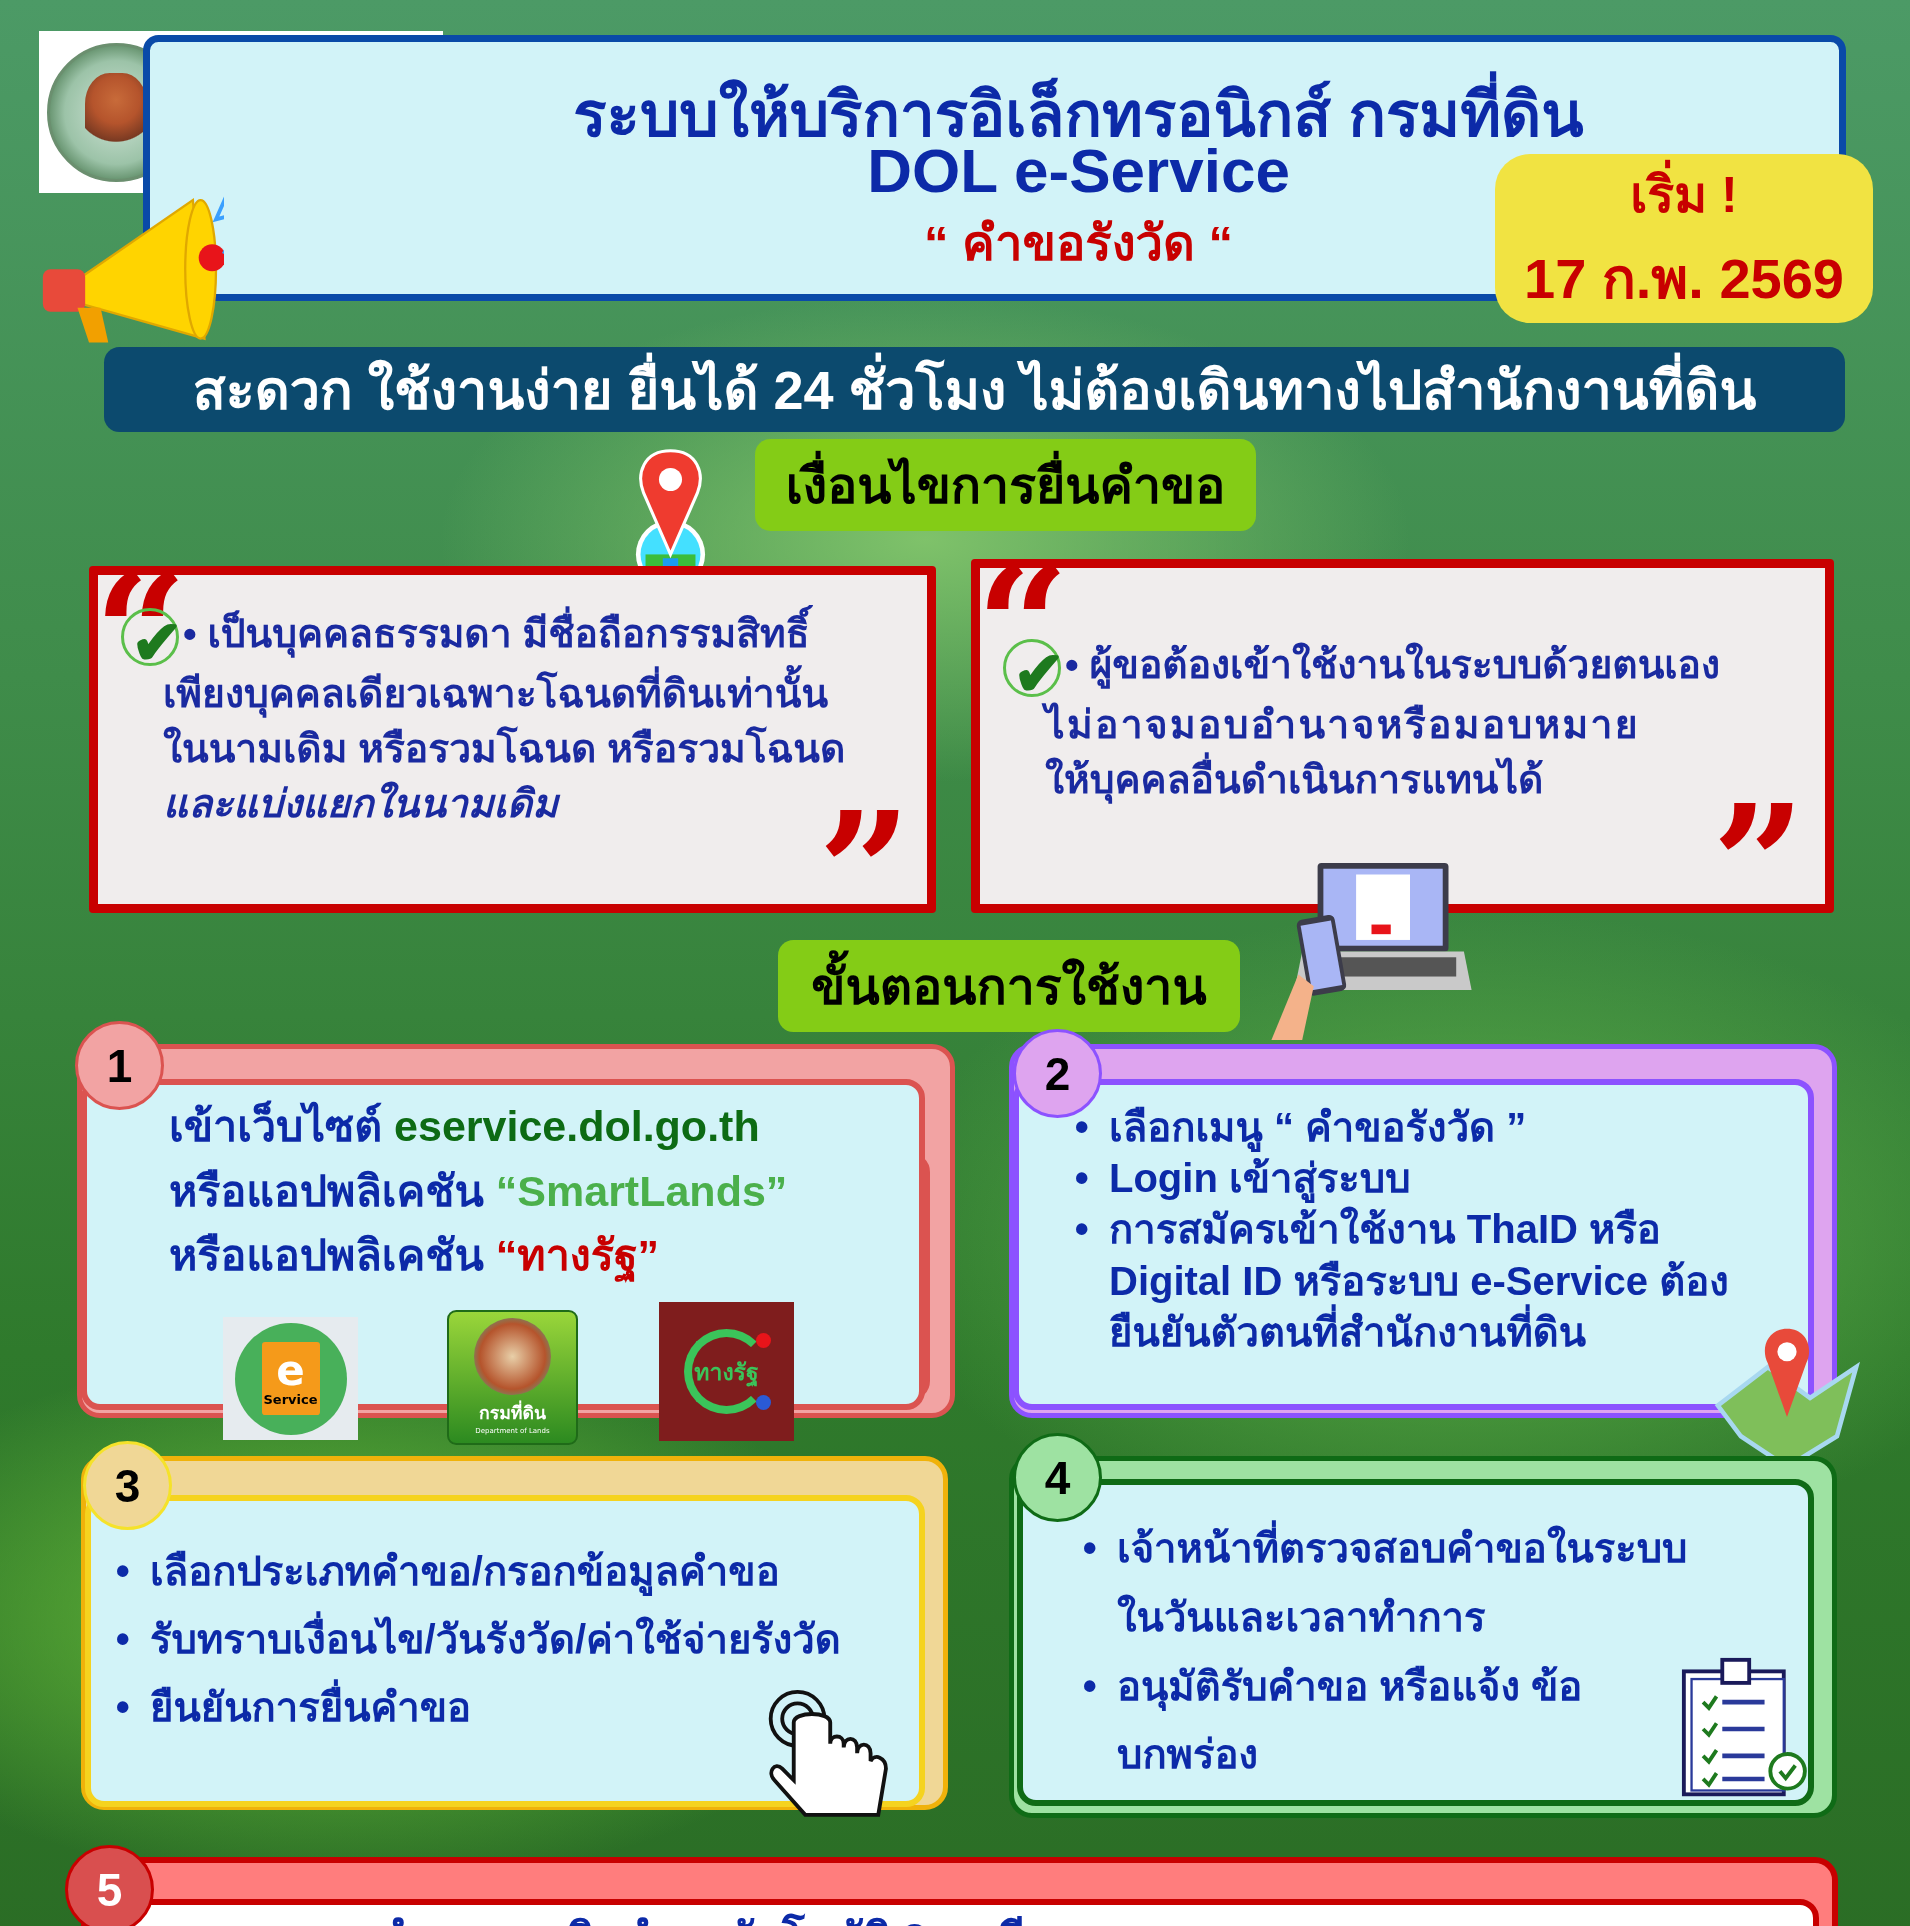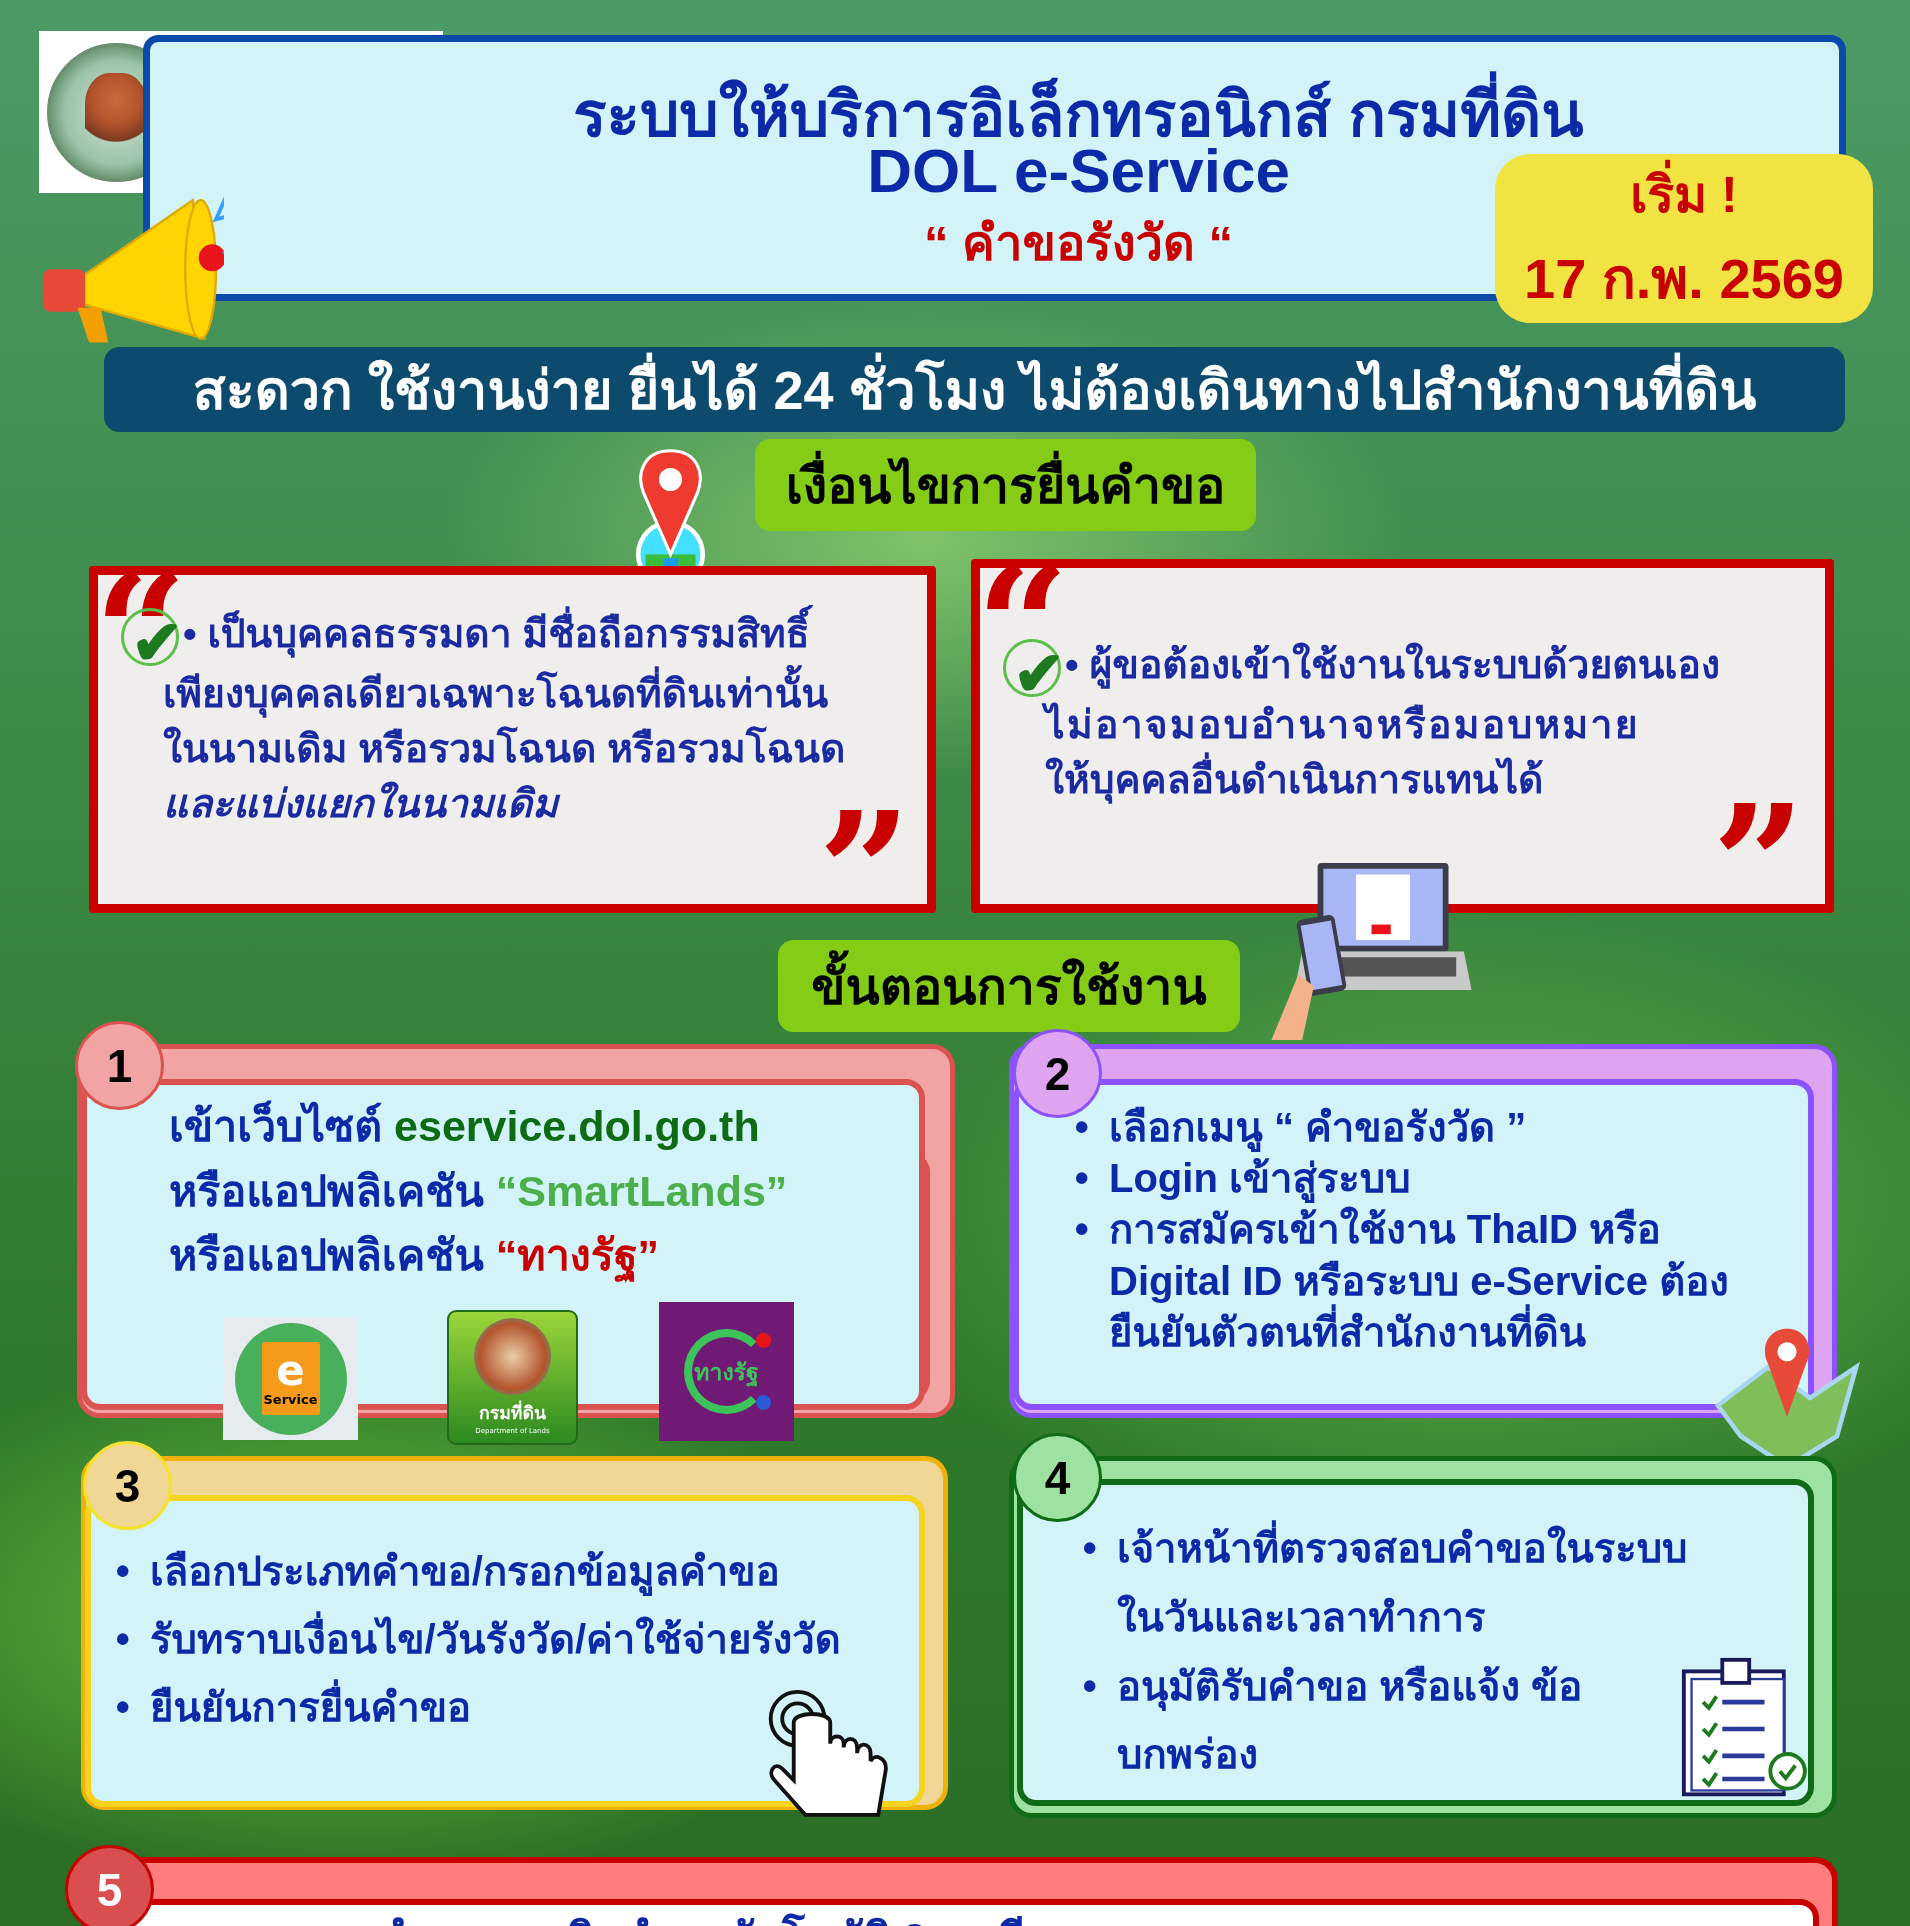--- a/index.html
+++ b/index.html
@@ -167,21 +167,21 @@
       <span style="font-size:42px; line-height:1;">e</span>
       <span style="font-size:13px; color:#000;">Service</span>
     </div>
   </div>
 </div>
 <div class="abs app-icon" style="left:447px; top:1310px; width:131px; height:135px; background:linear-gradient(#9ad63a,#2c8a20); border-radius:9.2px; border:2.3px solid #1f6b18; display:flex; flex-direction:column; align-items:center; justify-content:flex-end; padding-bottom:7.7px;">
   <div style="width:77px; height:77px; border-radius:50%; background:radial-gradient(circle,#e8cfa8,#b5542c 60%,#6b8f6f 80%); margin-bottom:3.9px;"></div>
   <div style="color:#fff; font-size:17.7px;">กรมที่ดิน</div>
   <div style="color:#fff; font-size:7px; font-weight:normal;">Department of Lands</div>
 </div>
-<div class="abs app-icon" style="left:659px; top:1302px; width:135px; height:139px; background:#701a75; display:flex; align-items:center; justify-content:center;">
+<div class="abs app-icon" style="left:659px; top:1302px; width:135px; height:139px; background:#7f1d1d; display:flex; align-items:center; justify-content:center;">
   <div style="width:85px; height:85px; border-radius:50%; border:8.5px solid #3bc45a; border-right-color:transparent; display:flex; align-items:center; justify-content:center; color:#3bc45a; font-size:23px;">ทางรัฐ</div>
   <div style="position:absolute; right:23px; top:31px; width:15.4px; height:15.4px; border-radius:50%; background:#e8141a;"></div>
   <div style="position:absolute; right:23px; bottom:31px; width:15.4px; height:15.4px; border-radius:50%; background:#2a5ad6;"></div>
 </div>
 
 <div class="abs step" style="left:1009px; top:1044px; width:828px; height:374px; background:#dea4ef; border:5.4px solid #8c52ff;"></div>
 <div class="abs step-inner" style="left:1013px; top:1079px; width:801px; height:331px; border:6.2px solid #8c52ff;"></div>
 <div class="abs step-num" style="left:1013px; top:1029px; background:#dea4ef; border-color:#8c52ff;">2</div>
 <div class="abs step-text" style="left:1067px; top:1102px; width:693px; font-size:40px; line-height:1.28;">
   <ul>

